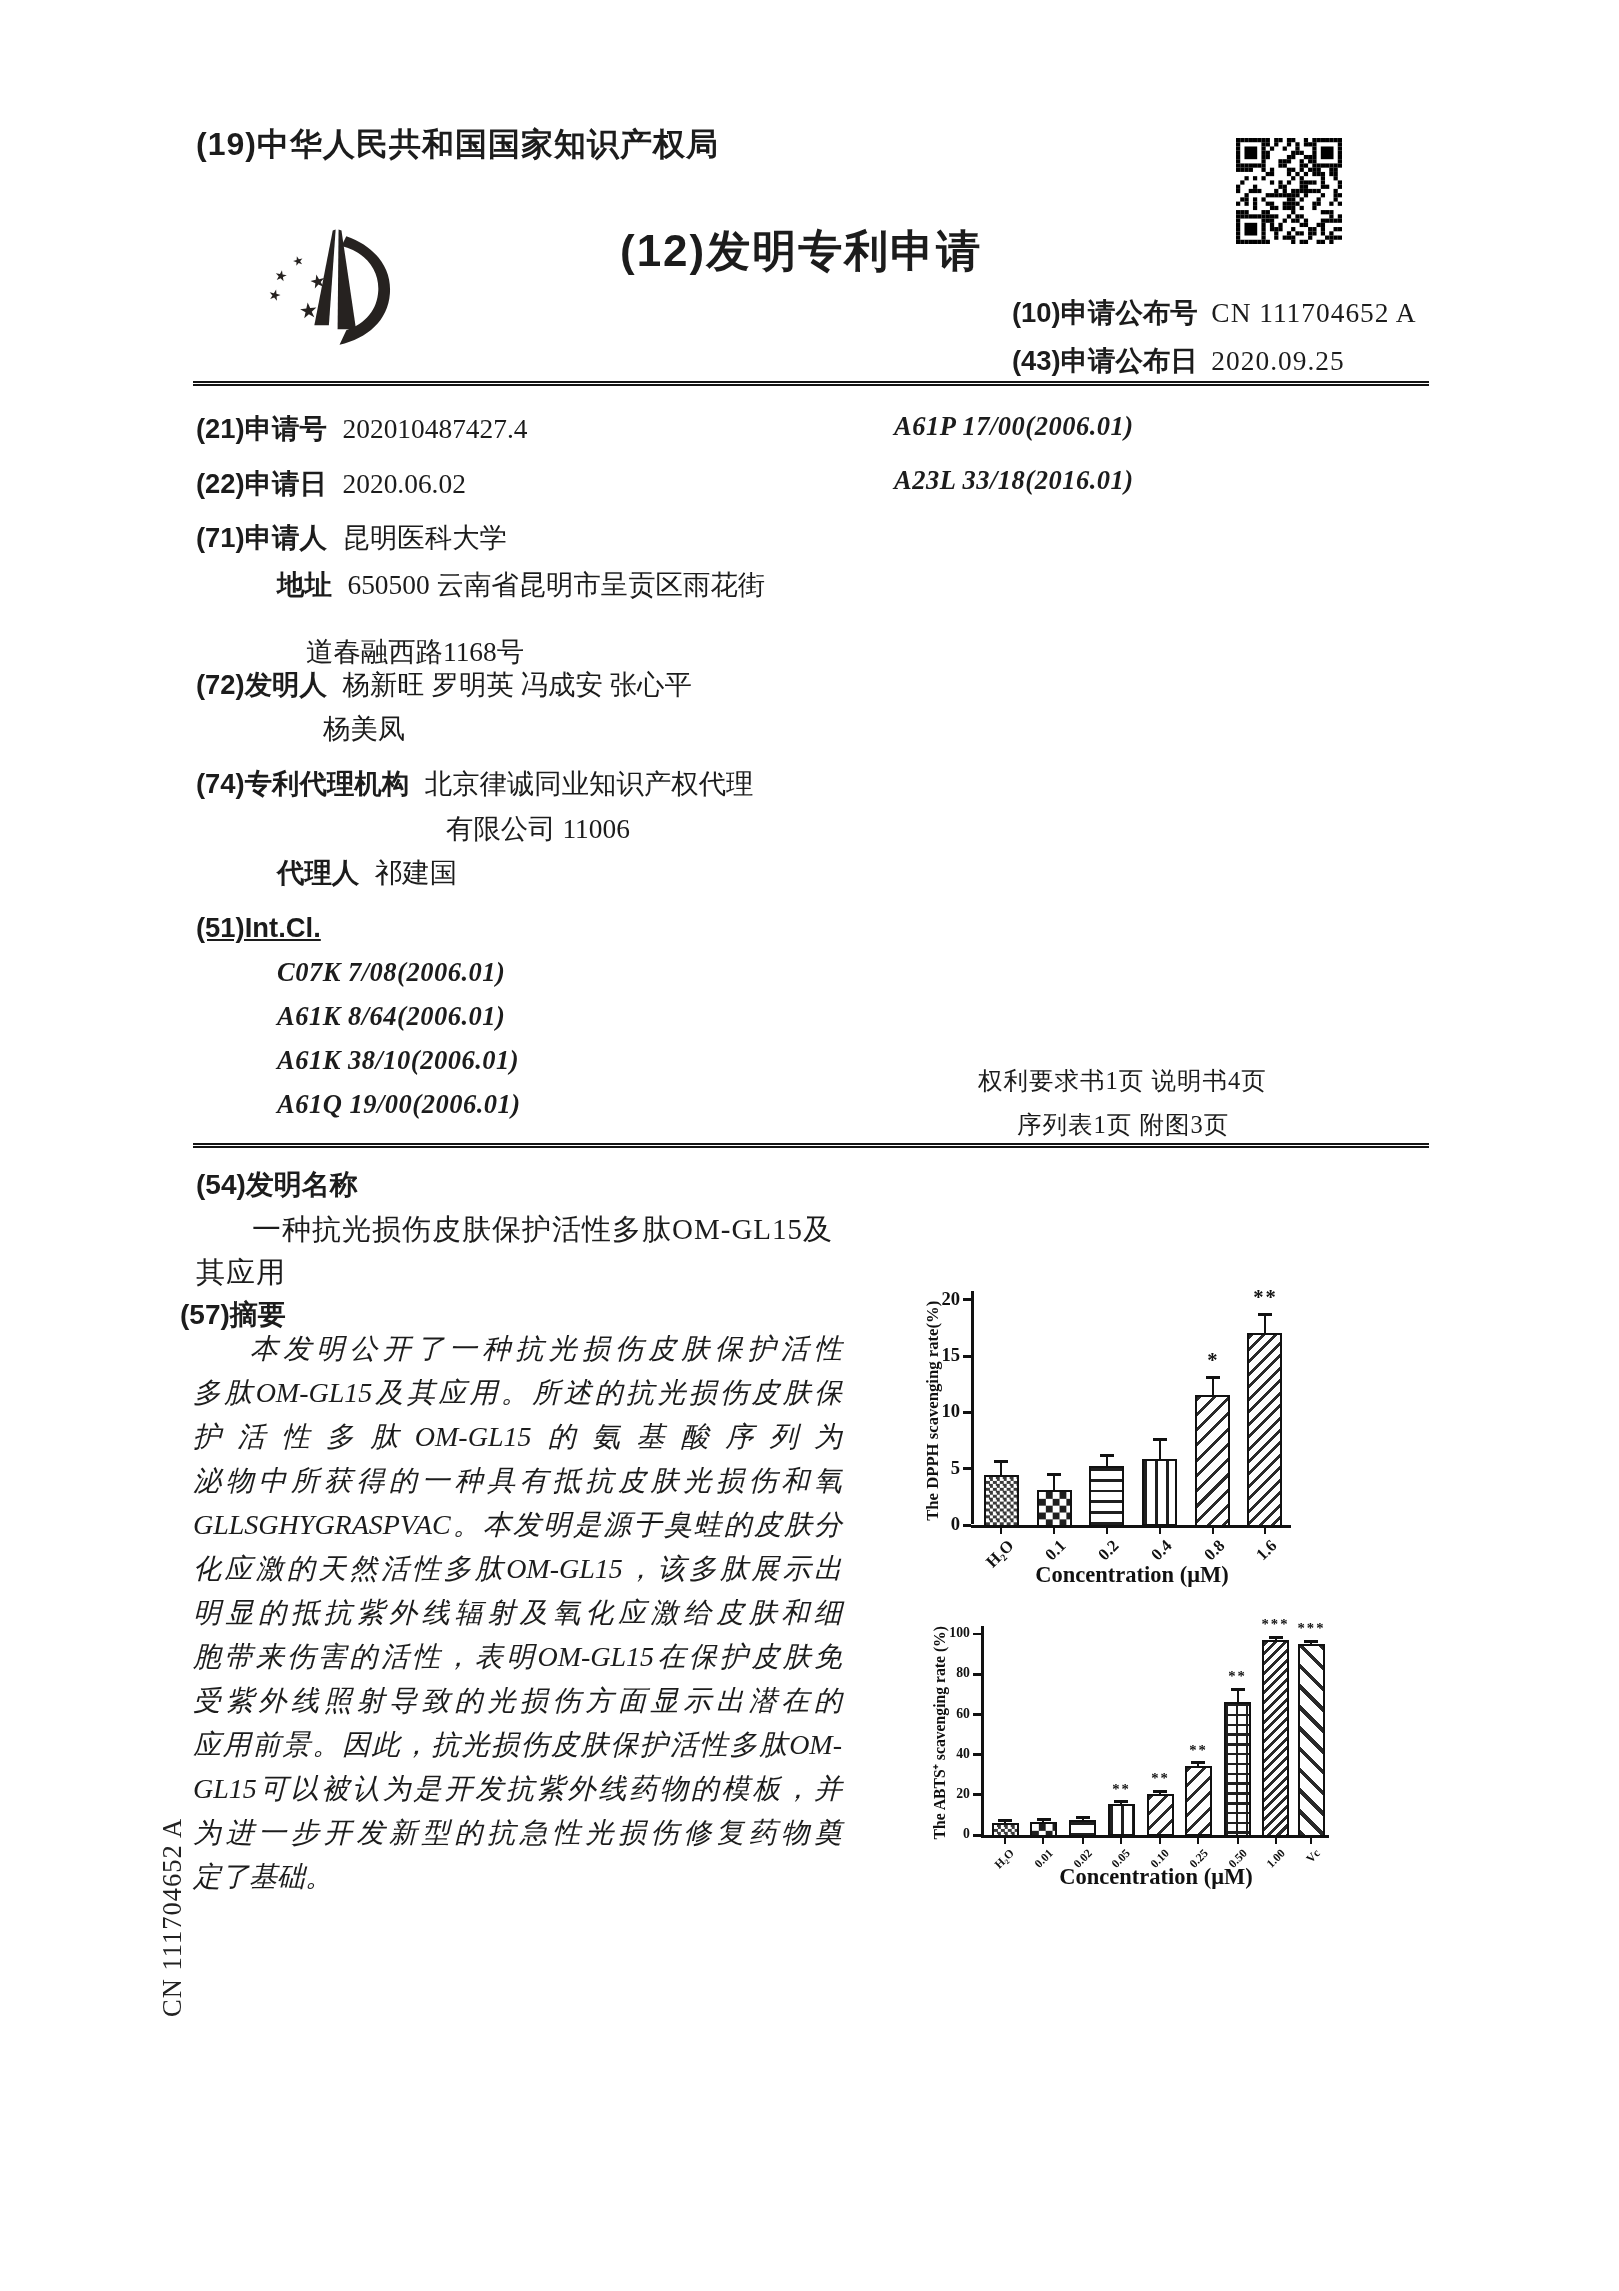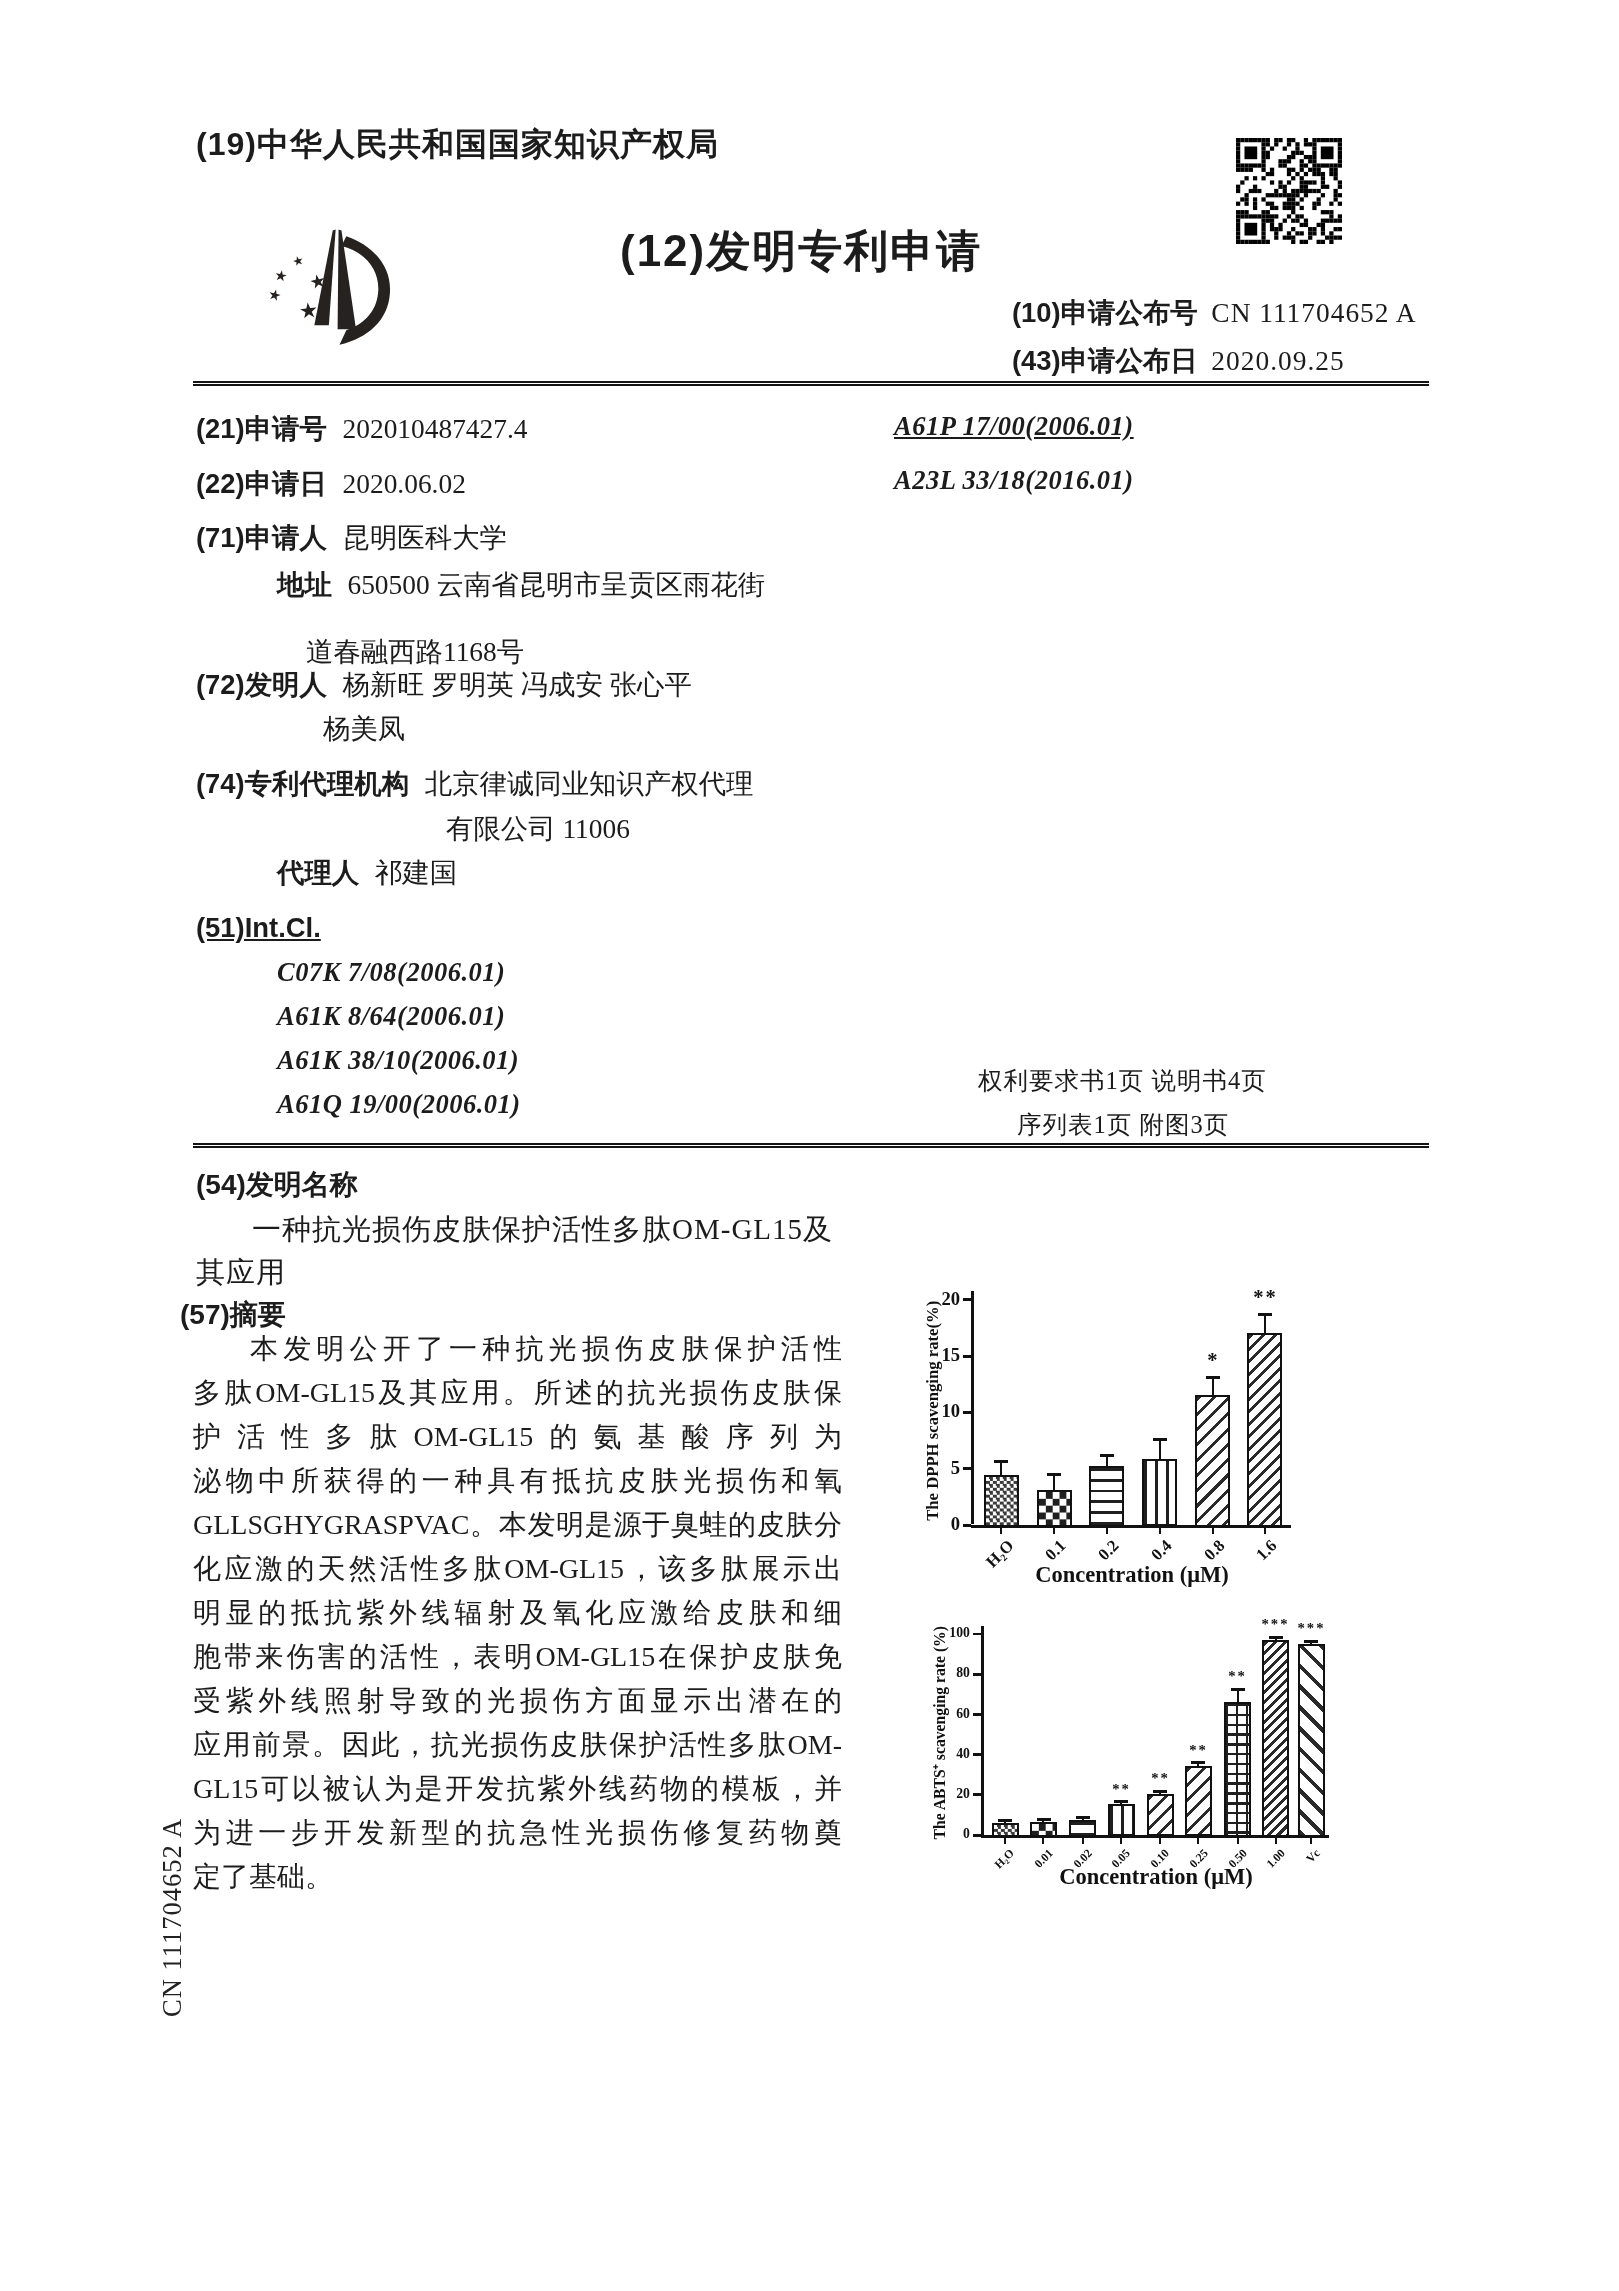--- a/index.html
+++ b/index.html
@@ -15,21 +15,21 @@
   .pub43{left:1012px;top:343px;}
   .rule{position:absolute;left:193px;width:1236px;height:4.9px;background:linear-gradient(#141414 0 2.4px,#ffffff 2.4px 2.7px,#141414 2.7px 4.9px);}
   .rule1{top:381px;}
   .rule2{top:1143px;}
   .row{font-size:27.4px;}
   .row .val{margin-left:15.7px;}
   .icl{font-size:26.5px;font-weight:bold;font-style:italic;letter-spacing:0.5px;}
   .pages{font-size:24.5px;letter-spacing:1px;}
   .sec-label{font-family:"Liberation Sans",sans-serif;font-weight:bold;font-size:28px;}
   .title-line{font-size:29px;letter-spacing:1px;}
-  .abstract{position:absolute;left:193px;top:1327px;width:649px;}
+  .abstract{position:absolute;left:193px;top:1327px;width:649px;font-style:italic;}
   .abs-line{display:block;font-size:28px;line-height:44px;text-align:justify;text-align-last:justify;white-space:nowrap;}
   .abs-line:first-child{text-indent:57px;}
   .abs-line:last-child{text-align-last:left;}
   .side-code{left:157px;top:2017px;transform:rotate(-90deg);transform-origin:0 0;font-size:26.5px;letter-spacing:1px;color:#222;}
   .chart{position:absolute;background:#fff;}
   .axis{position:absolute;background:#111;}
   .bar{position:absolute;border:2px solid #111;box-sizing:border-box;}
   .p-checker-fine{background:repeating-conic-gradient(#3a3a3a 0% 25%, #ffffff 0% 50%) 0 0/6.9px 6.9px;}
   .p-checker{background:repeating-conic-gradient(#1f1f1f 0% 25%, #ffffff 0% 50%) 0 0/13.7px 13.7px;}
   .p-hlines{background:repeating-linear-gradient(180deg,#1f1f1f 0 2.9px,#ffffff 2.9px 10.8px);}
@@ -390,21 +390,21 @@
     <span class="lbl">代理人</span><span class="val">祁建国</span>
   </div>
   <div class="abs row" style="left:196px;top:912px;">
     <span class="lbl" style="font-family:'Liberation Sans',sans-serif;text-decoration:underline;">(51)Int.Cl.</span>
   </div>
   <div class="abs icl" style="left:277px;top:957px;">C07K 7/08(2006.01)</div>
   <div class="abs icl" style="left:277px;top:1001px;">A61K 8/64(2006.01)</div>
   <div class="abs icl" style="left:277px;top:1045px;">A61K 38/10(2006.01)</div>
   <div class="abs icl" style="left:277px;top:1089px;">A61Q 19/00(2006.01)</div>
 
-  <div class="abs icl" style="left:894px;top:411px;text-decoration:underline;">A61P 17/00(2006.01)</div>
+  <div class="abs icl" style="left:894px;top:411px;">A61P 17/00(2006.01)</div>
   <div class="abs icl" style="left:894px;top:465px;">A23L 33/18(2016.01)</div>
   <div class="abs pages" style="left:978px;top:1064px;">权利要求书1页  说明书4页</div>
   <div class="abs pages" style="left:1017px;top:1108px;">序列表1页  附图3页</div>
 
   <div class="rule rule2"></div>
 
   <div class="abs sec-label" style="left:196px;top:1166px;">(54)发明名称</div>
   <div class="abs title-line" style="left:252px;top:1210px;">一种抗光损伤皮肤保护活性多肽OM-GL15及</div>
   <div class="abs title-line" style="left:196px;top:1253px;">其应用</div>
   <div class="abs sec-label" style="left:180px;top:1296px;">(57)摘要</div>

